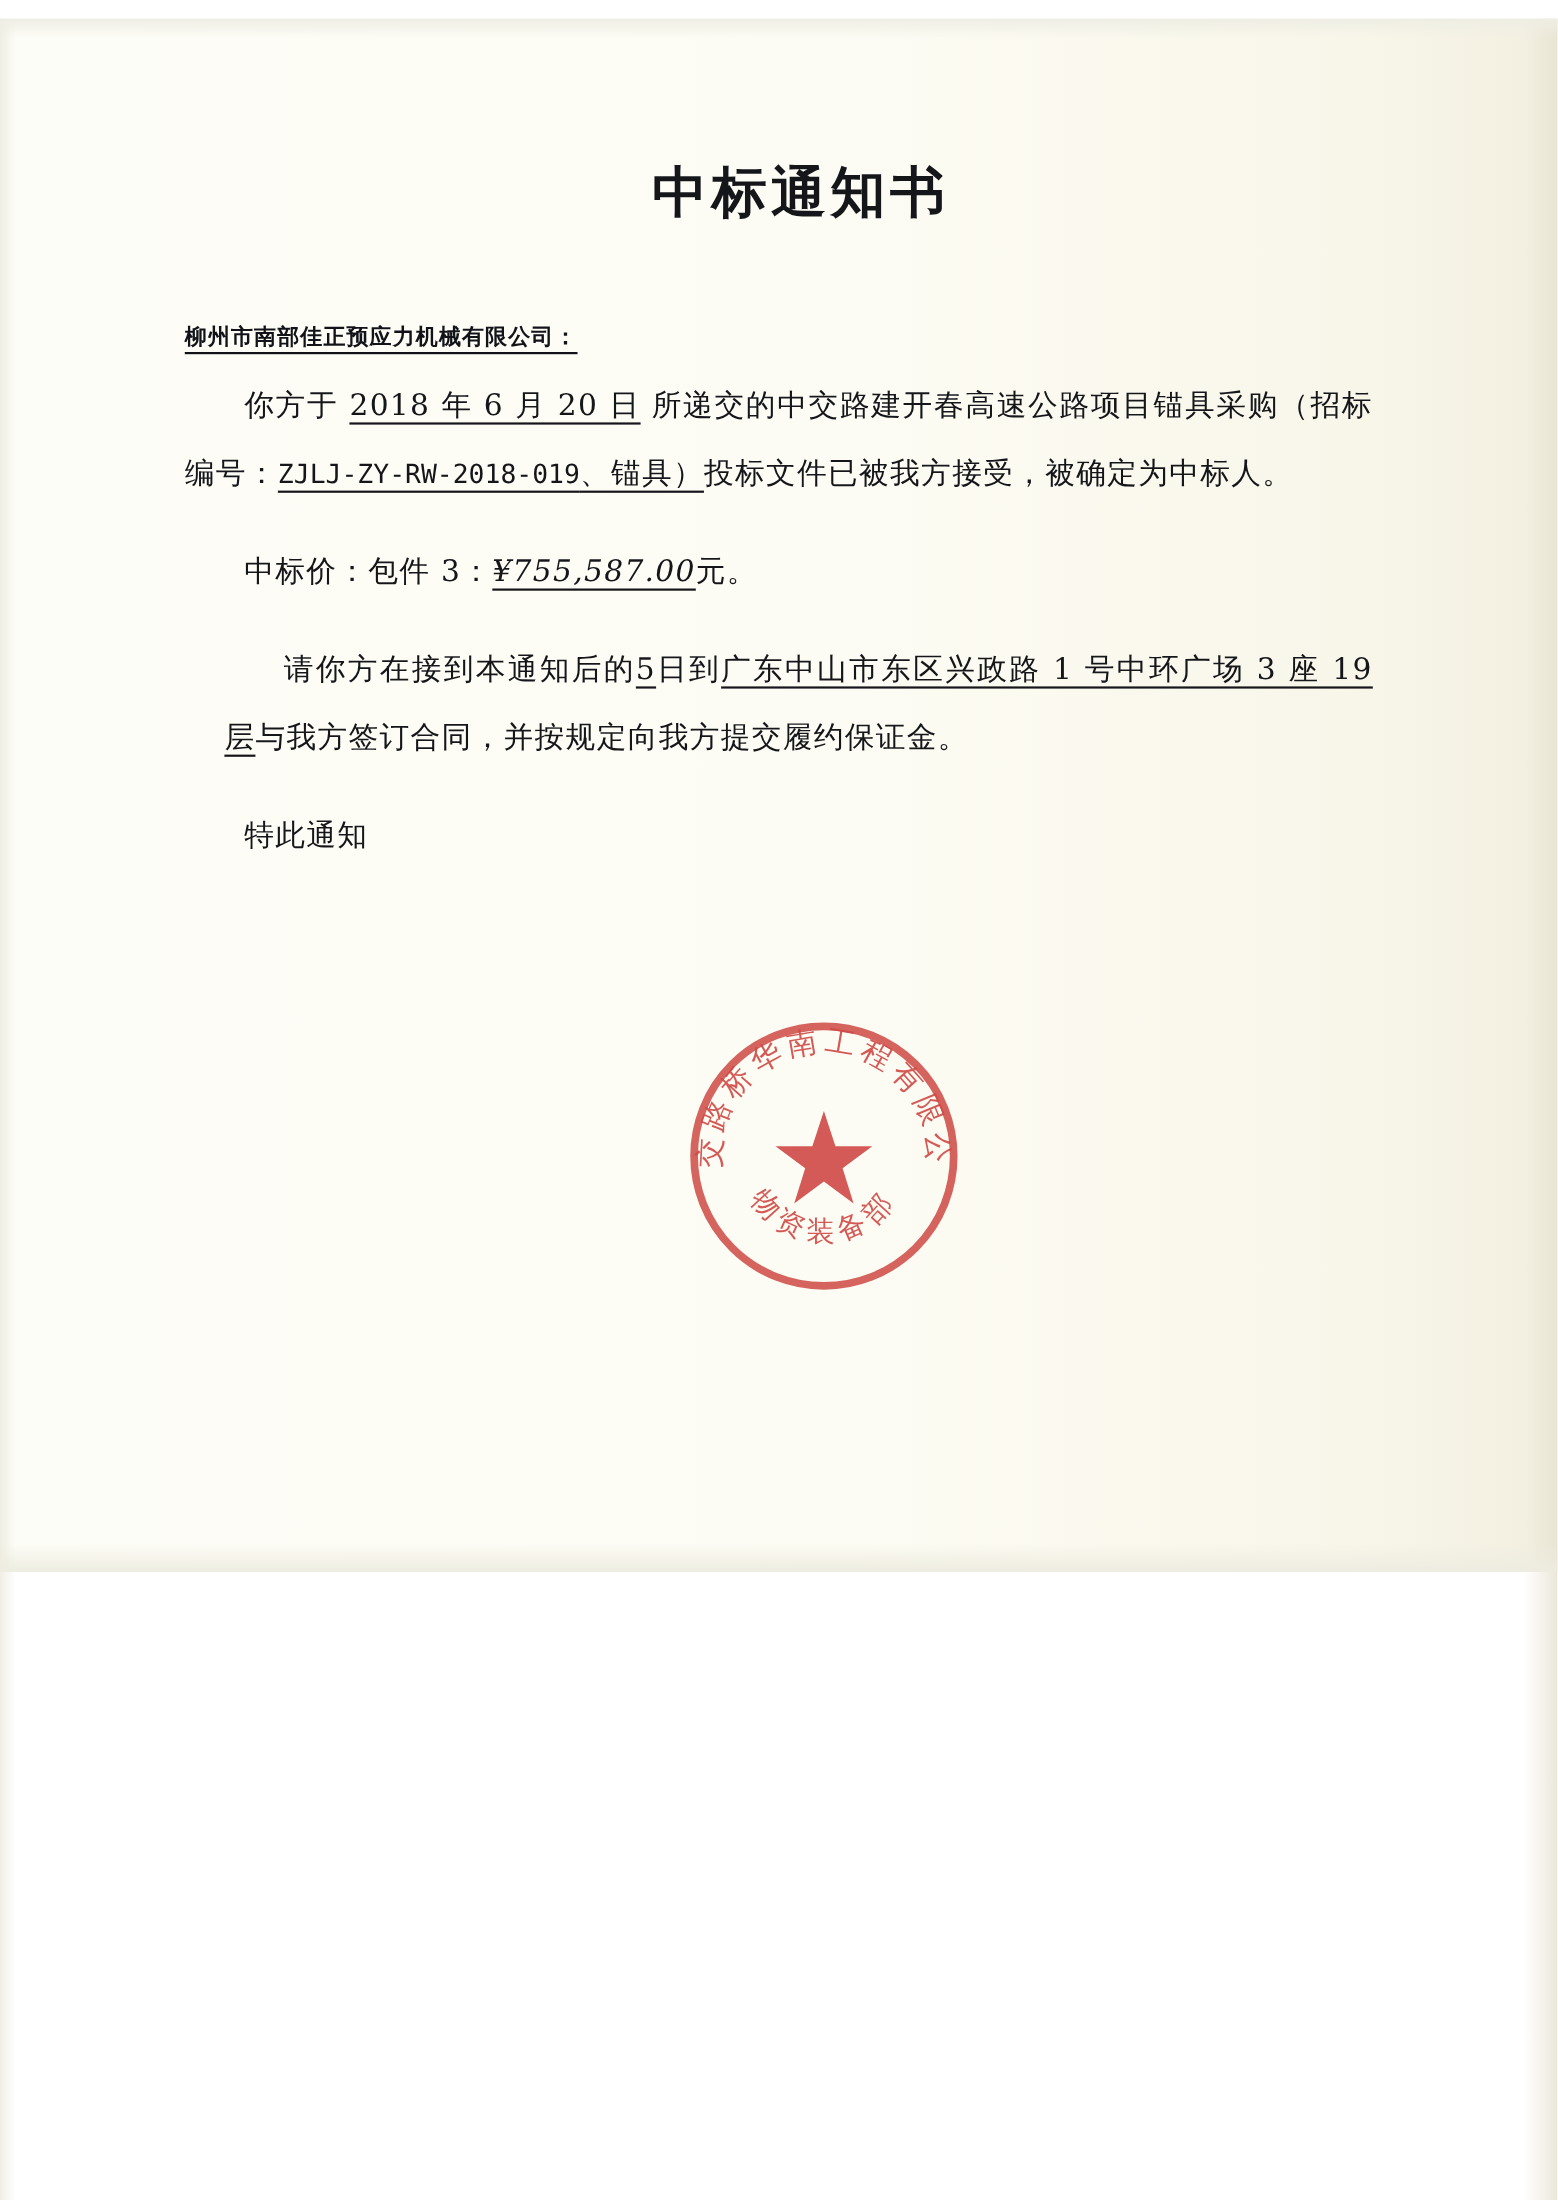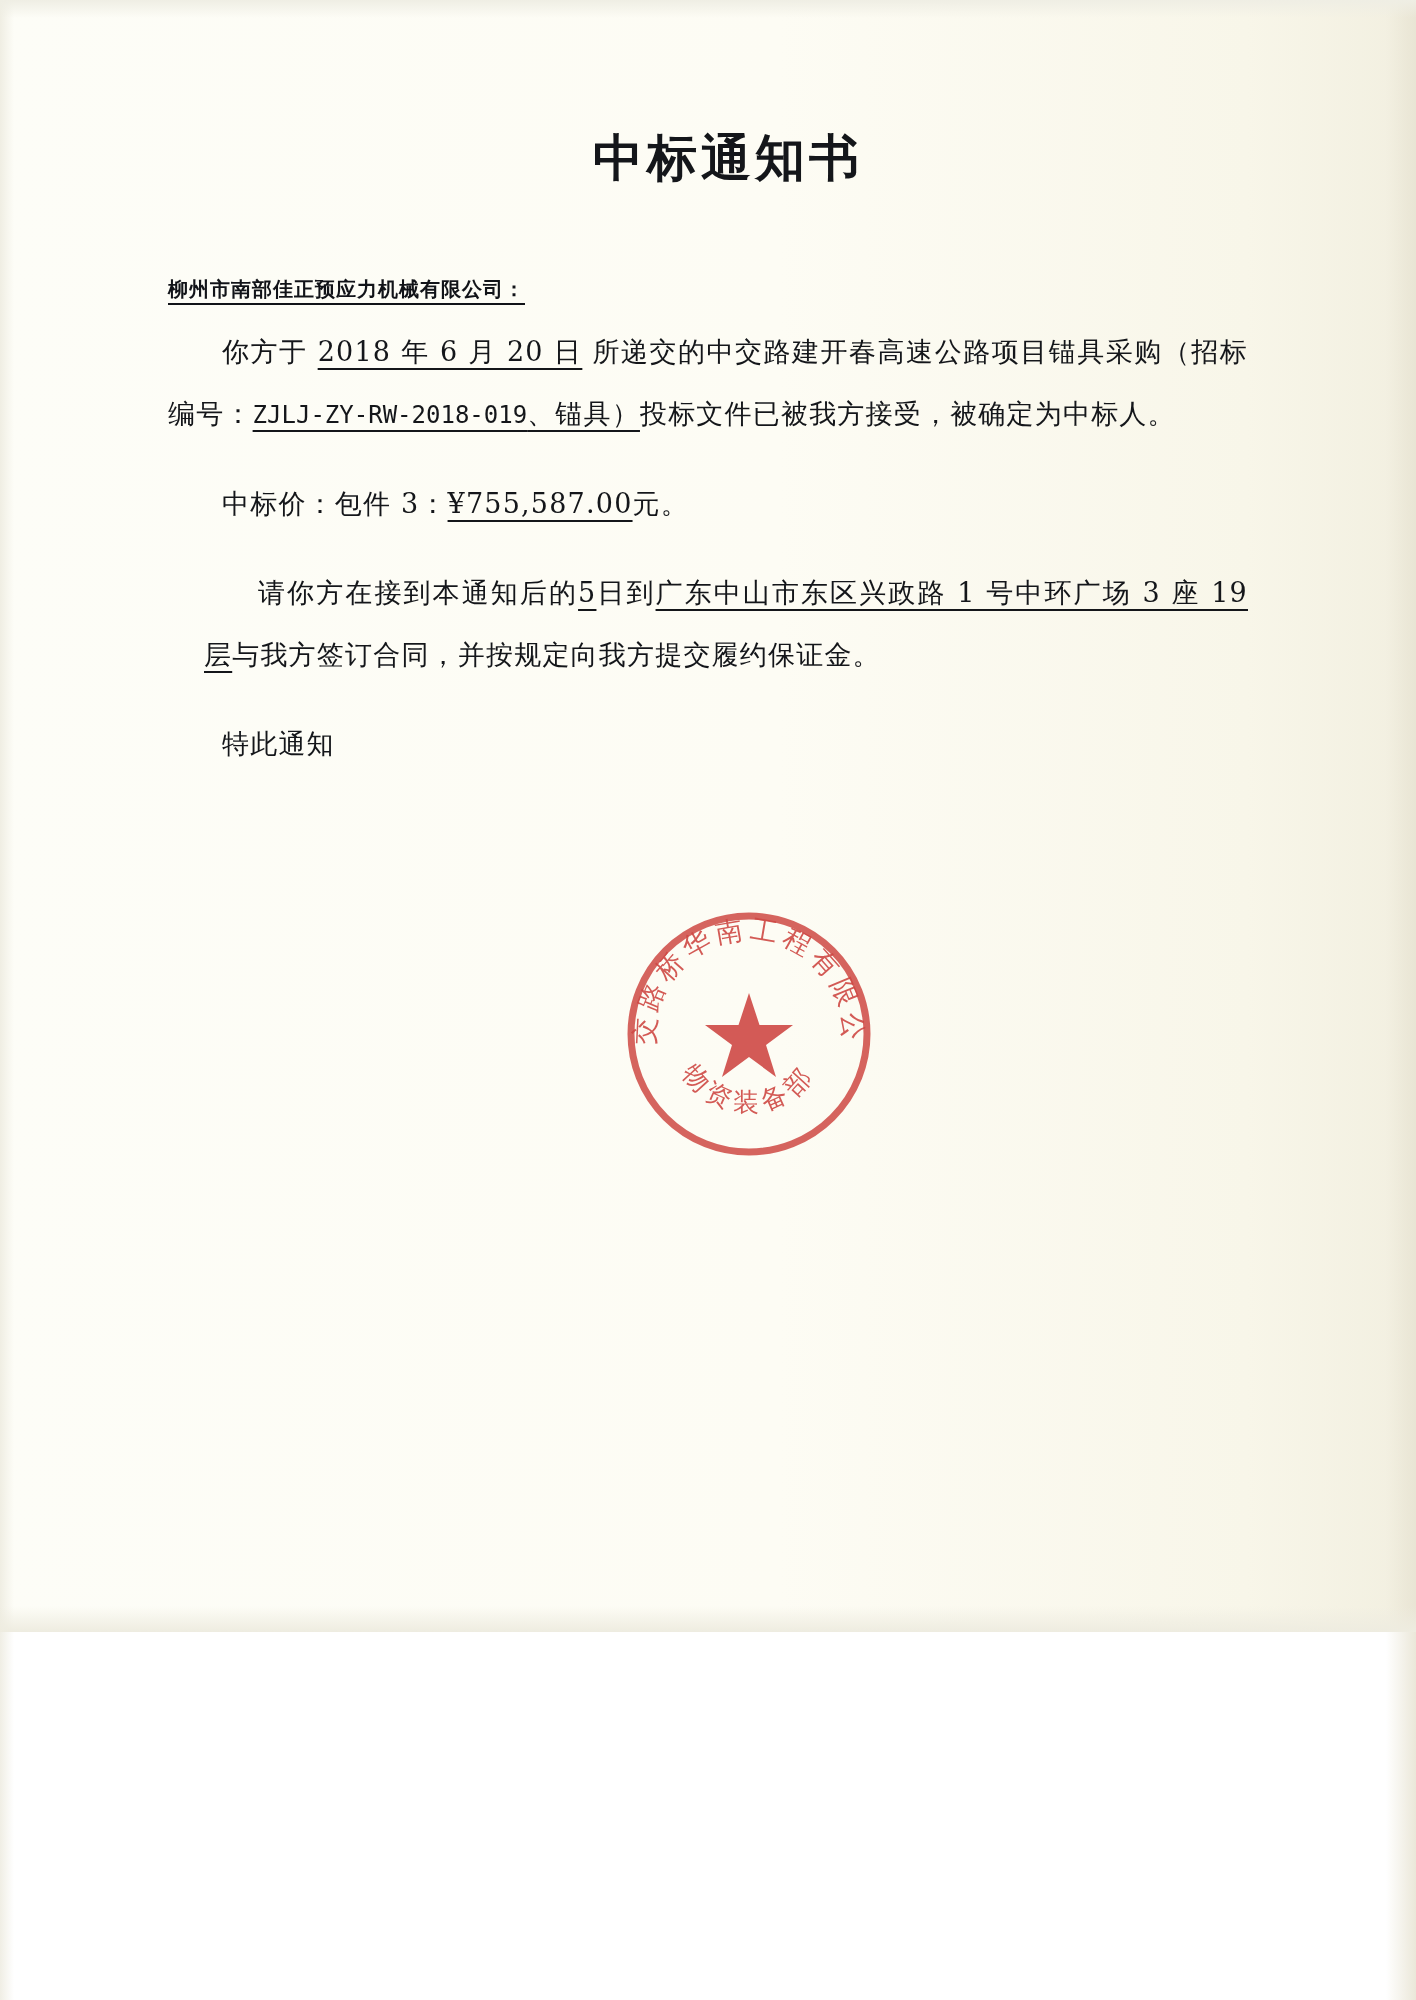--- a/index.html
+++ b/index.html
@@ -9,23 +9,23 @@
   }
   body {
     width: 1416px;
     height: 2000px;
     font-family: "DejaVu Serif", "Liberation Serif", serif;
     position: relative;
     overflow: hidden;
   }
   .page {
     position: absolute;
-    left: 0; top: 0;
+    left: 0; top: 17px;
     width: 1416px;
-    height: 1632px;
+    height: 1412px;
     background:
       linear-gradient(to right, #fdfdf7 0%, #fdfcf4 55%, #f8f6e9 88%, #f2efe0 100%);
   }
   
   .edge-left {
     position: absolute; left: 0; top: 0; width: 14px; height: 2000px;
     background: linear-gradient(to right, #eceade, rgba(255,255,255,0));
     opacity: .8;
   }
   .edge-right {
@@ -87,20 +87,21 @@
   }
   .mono-u {
     font-family: "DejaVu Sans Mono", "Liberation Mono", monospace;
     font-size: 24px;
     letter-spacing: 0px;
     text-decoration: underline;
     text-underline-offset: 7px;
   }
   .num {
     font-family: "DejaVu Serif", "Liberation Serif", serif;
+    font-style: italic;
   }
 
   .p-price { margin-top: 10px; }
   .p-notice { margin-top: 10px; margin-left: 36px; }
   .p-special { margin-top: 22px; }
 
   .signature-block {
     margin-top: 108px;
     margin-left: 300px;
     font-size: 27px;

